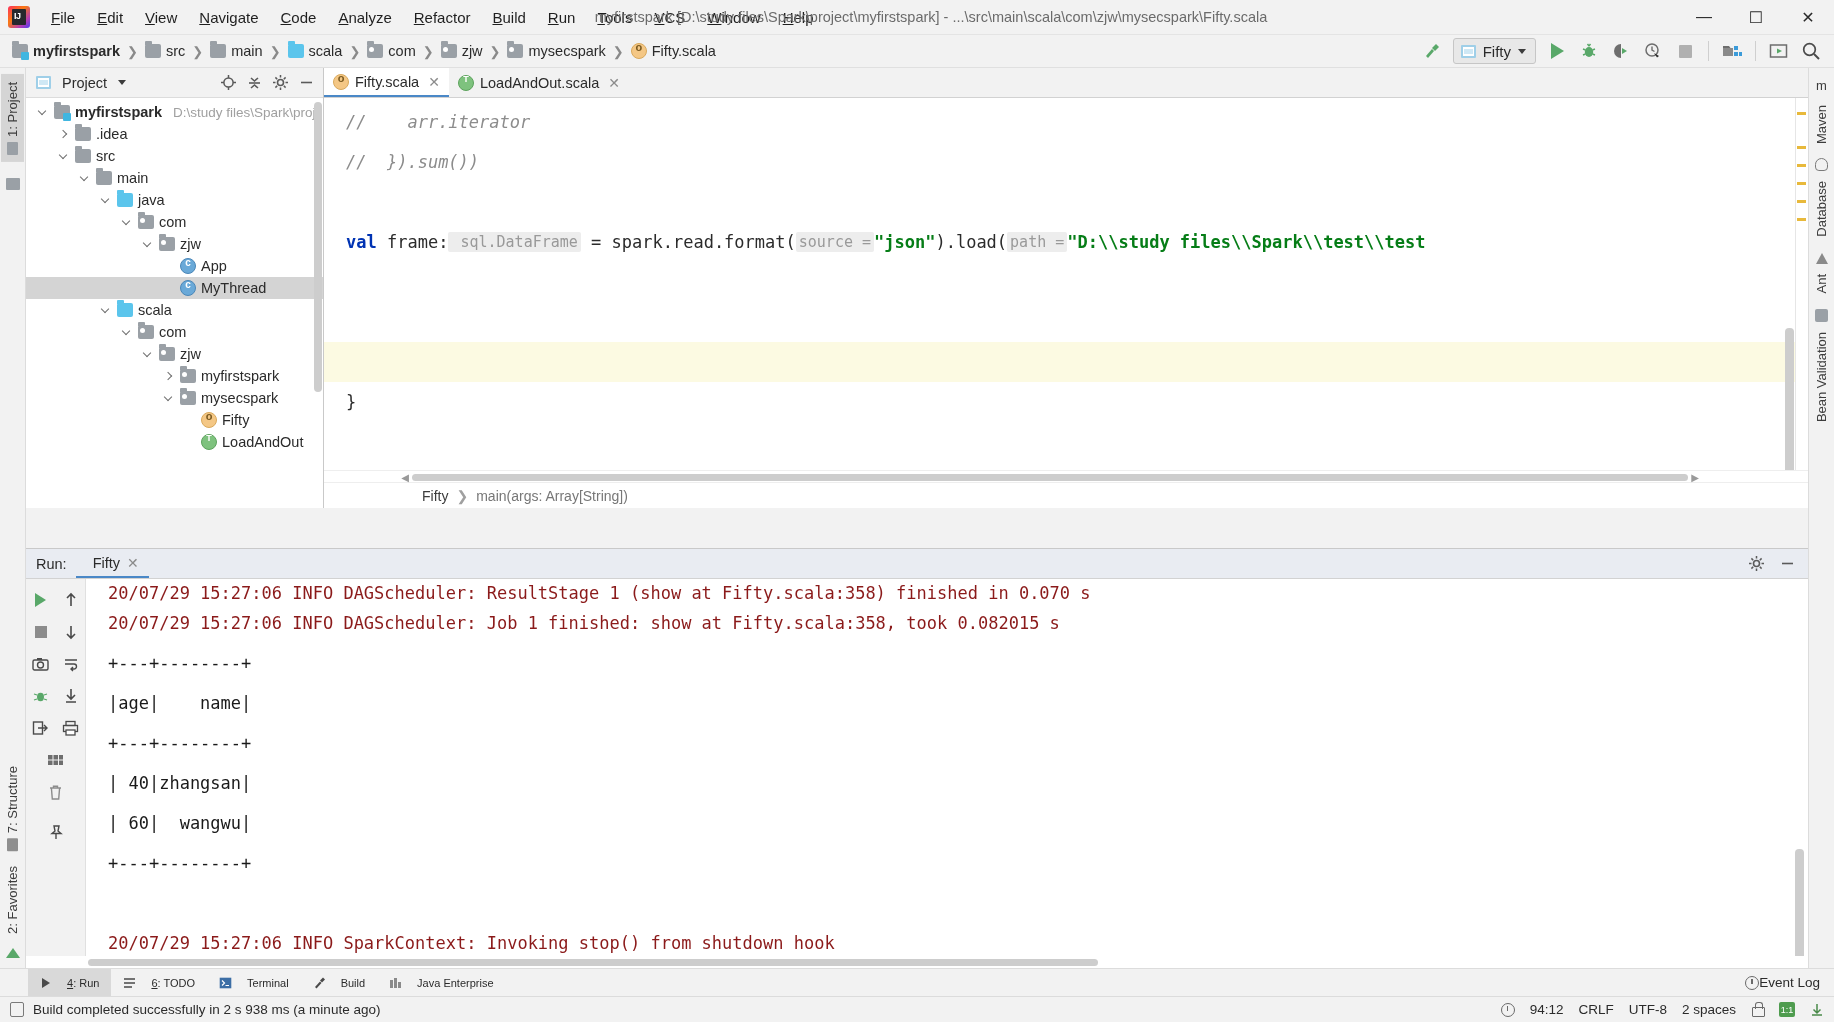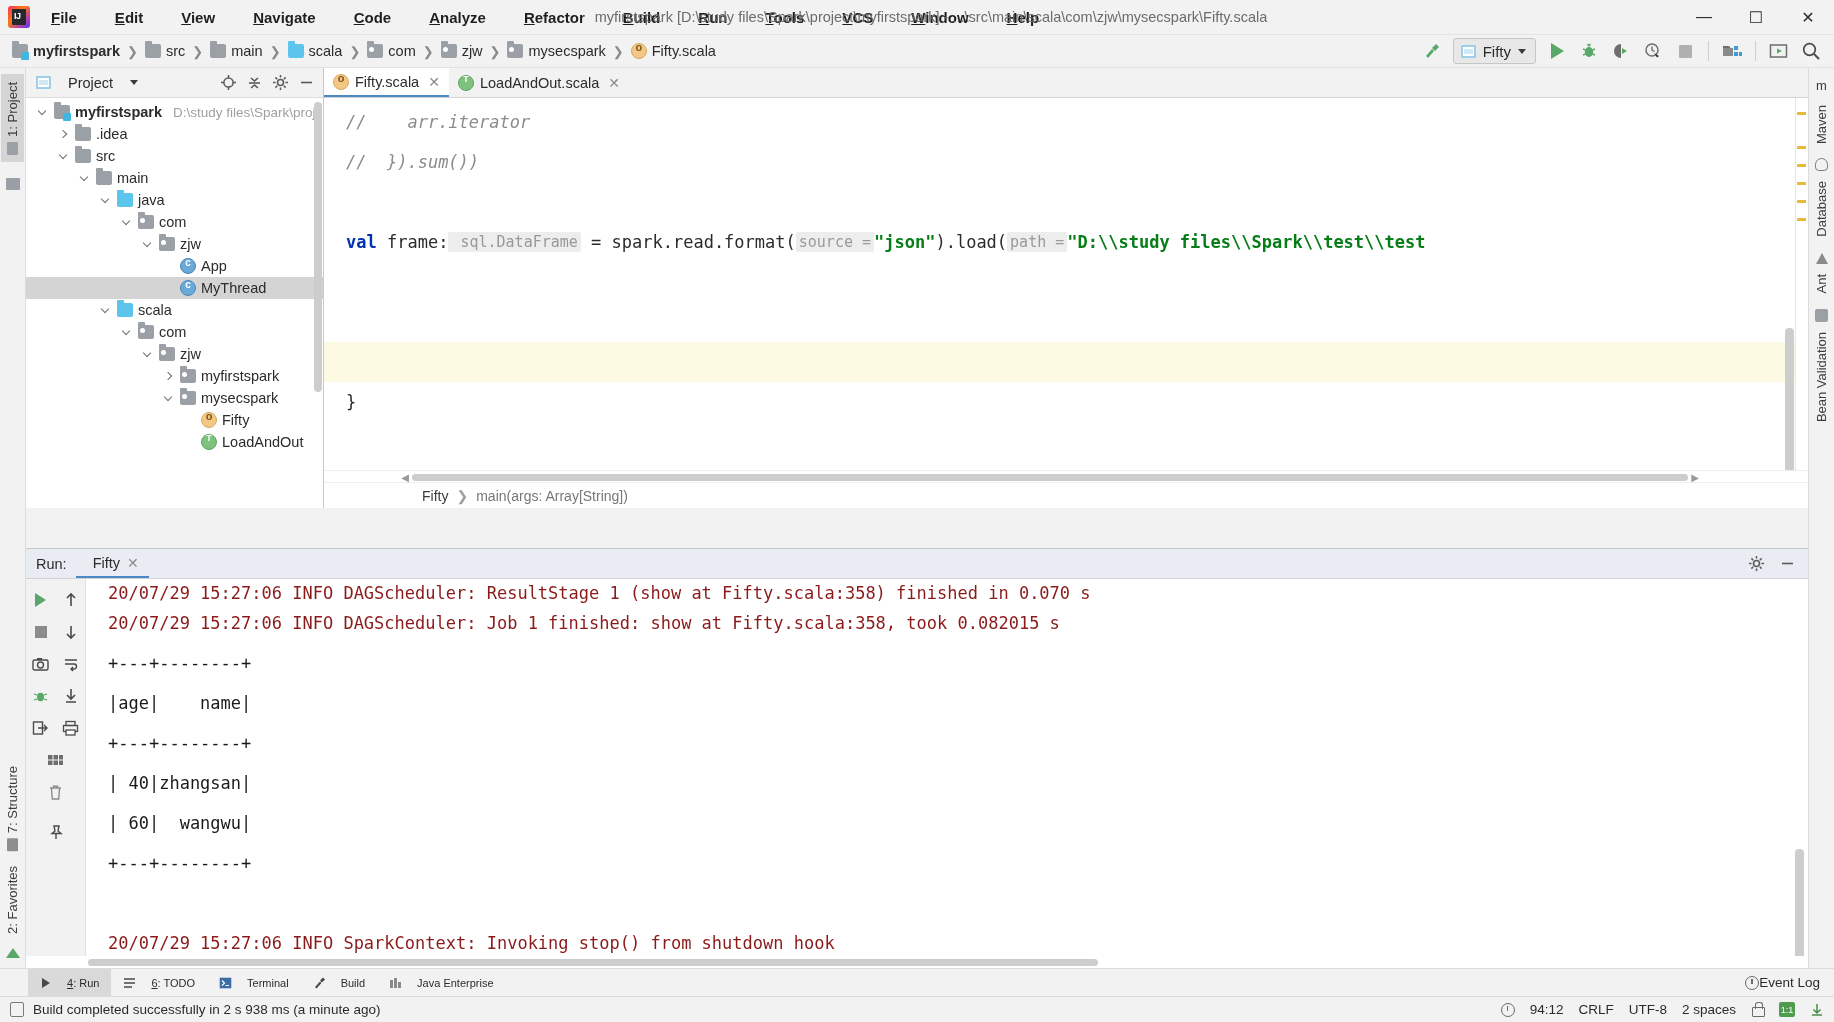--- a/index.html
+++ b/index.html
@@ -21,21 +21,21 @@
     position: relative;
     border-bottom: 1px solid #e4e4e4;
   }
   .ij-logo { width: 22px; height: 22px; margin: 0 10px 0 8px; position: relative; flex: 0 0 auto; }
   .ij-logo .sq { position: absolute; inset: 0; border-radius: 3px;
     background: linear-gradient(135deg,#fe315d 0%,#f97a12 40%,#b33bb5 75%,#4a3ef5 100%); }
   .ij-logo .inner { position: absolute; left: 4px; top: 3px; width: 14px; height: 16px;
     background: #27282c; border-radius: 1px; }
   .ij-logo .ij { position: absolute; left: 6px; top: 5px; color: #fff;
     font-size: 9px; font-weight: bold; line-height: 11px; letter-spacing: -.5px; }
-  .menubar { display: flex; align-items: center; gap: 16px; font-weight: bold; }
+  .menubar { display: flex; align-items: center; gap: 0; }
   .menu-item { padding: 4px 11px; font-size: 15px; color: #1f1f1f; cursor: default; white-space: nowrap; }
   .menu-item u { text-decoration: underline; }
   .win-title {
     position: absolute; left: 0; right: 16px; text-align: center;
     font-size: 14.5px; color: #6b6b6b; pointer-events: none; white-space: nowrap; margin-left: 44px;
   }
   .wincontrols { margin-left: auto; display: flex; height: 100%; z-index: 3; }
   .wc { width: 52px; height: 100%; display: flex; align-items: center; justify-content: center;
         font-size: 16px; color: #2b2b2b; }
 
@@ -106,21 +106,21 @@
   .vtab-ico.sq { background:#8e8e8e; }
 
   .centercol { flex:1; display:flex; flex-direction:column; min-width:0; }
   .uppersplit { display: flex; height: 440px; min-height:440px; }
 
   
   .projpanel { width: 298px; flex:0 0 auto; background:#fff; display:flex; flex-direction:column;
                border-right:1px solid #c9c9c9; }
   .projhdr {
     height: 30px; min-height:30px; background:#f2f2f2; display:flex; align-items:center;
-    padding:0 6px 0 10px; gap:17px; border-bottom:1px solid #dcdcdc;
+    padding:0 6px 0 10px; gap:11px; border-bottom:1px solid #dcdcdc;
   }
   .projhdr .ttl { font-size:14.5px; }
   .projhdr-icons { margin-left:auto; display:flex; align-items:center; gap:9px; padding-right:2px; }
   .hico { width:17px; height:17px; position:relative; color:#5a5a5a; }
   .proj-ico { width:15px;height:13px;border:2px solid #9fcfe8;background:#fff;border-radius:1px; }
   .proj-ico:after{content:"";display:block;margin:2px 1px;height:5px;background:#cfe8f5;}
   .tree { flex:1; overflow:hidden; position:relative; padding-top:3px; font-size:14.5px; }
   .trow { height:22px; display:flex; align-items:center; gap:5px; white-space:nowrap; padding-right:4px; }
   .trow.sel { background:#d4d4d4; }
   .tarrow { width:13px; height:13px; flex:0 0 auto; position:relative; }

